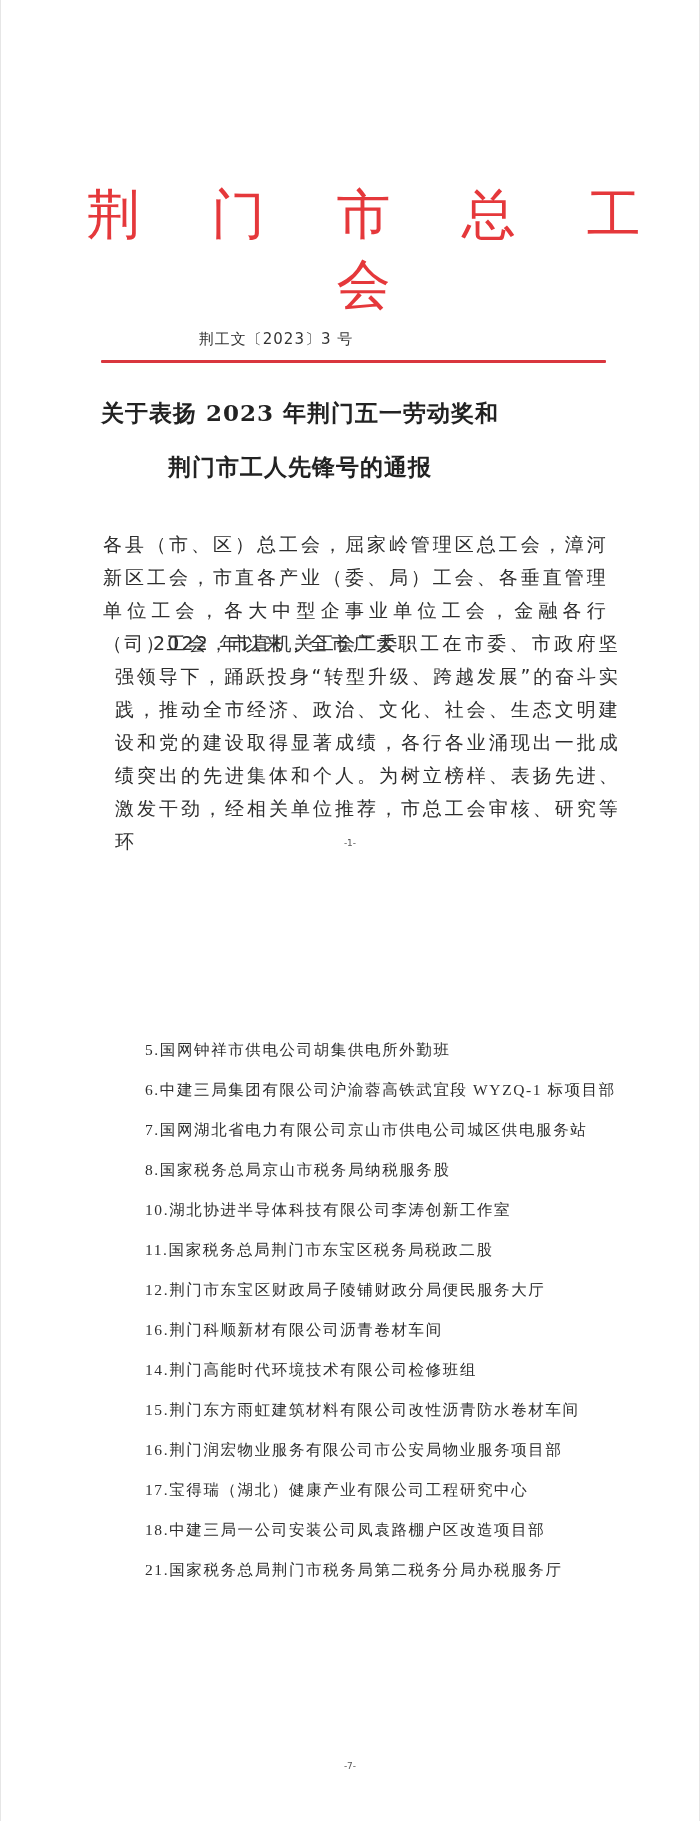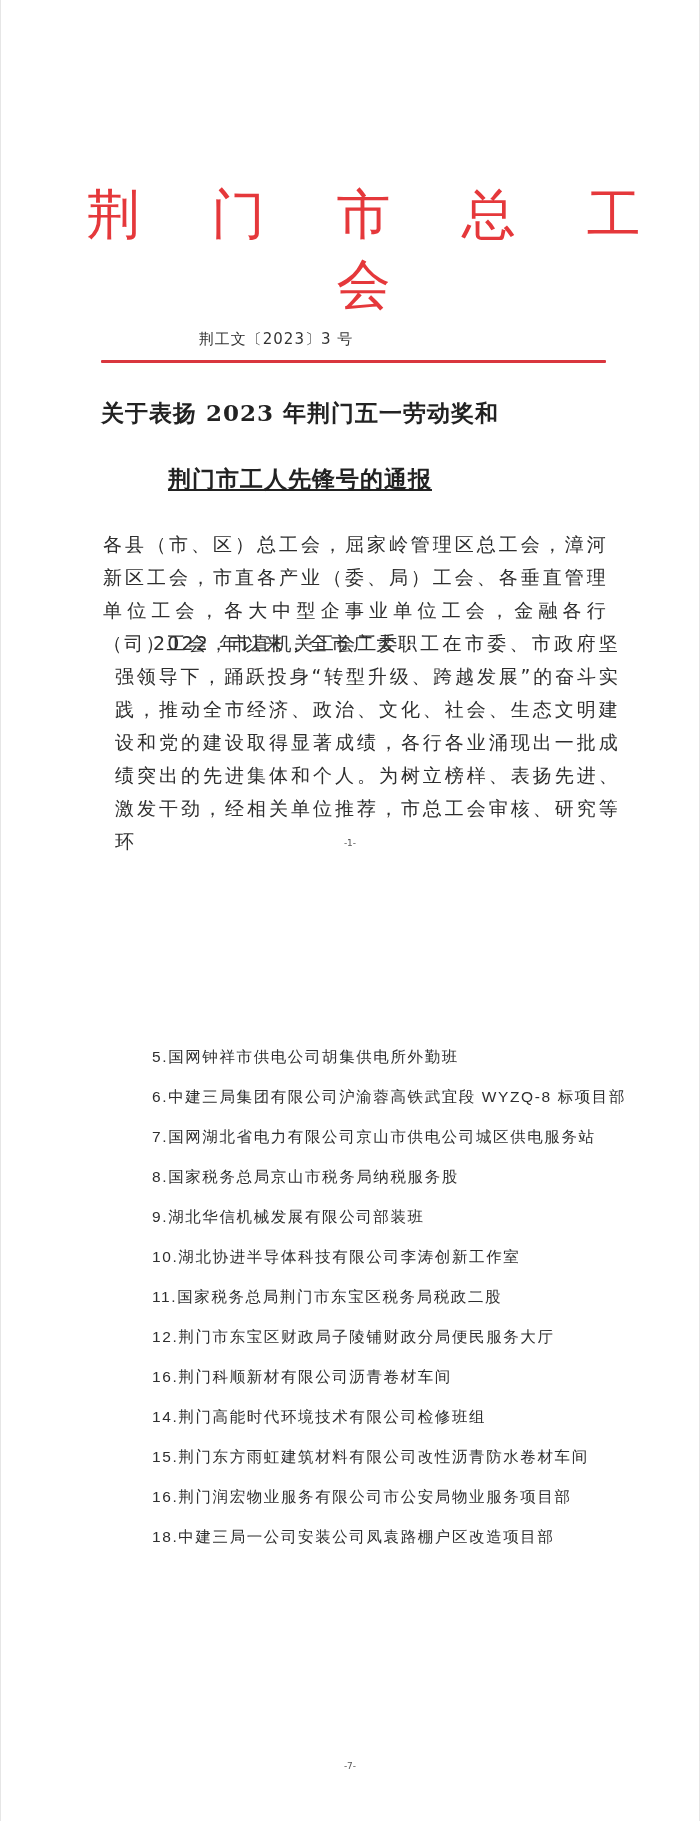--- a/index.html
+++ b/index.html
@@ -65,21 +65,21 @@
     left: 0;
     width: 600px;
     text-align: center;
     font-family: "DejaVu Serif", "Liberation Serif", serif;
     font-weight: bold;
     font-size: 23px;
     color: #222;
     letter-spacing: 1px;
   }
   .title-1 { top: 398px; }
-  .title-2 { top: 464px; text-decoration: underline; }
+  .title-2 { top: 452px; }
 
   .body-text {
     position: absolute;
     left: 103px;
     width: 505px;
     font-family: "DejaVu Sans", "Liberation Sans", sans-serif;
     font-size: 19px;
     line-height: 33px;
     color: #2e2e2e;
     letter-spacing: 2.2px;
@@ -98,24 +98,24 @@
     color: #555;
   }
   .page-num-1 { top: 838px; }
   .page-num-7 { top: 1761px; }
 
   .award-list {
     position: absolute;
     top: 1025px;
     left: 140px;
     width: 520px;
-    margin: 12px;
+    margin: 5px;
     padding: 0;
     list-style: none;
-    font-family: Liberation Sans, sans-serif;
+    font-family: Liberation Serif, serif;
     font-size: 15.5px;
     color: #2e2e2e;
     letter-spacing: 1.6px;
   }
   .award-list li {
     height: 40px;
     line-height: 40px;
     white-space: nowrap;
     position: relative;
   }
@@ -149,27 +149,28 @@
 <div class="title title-2">荆门市工人先锋号的通报</div>
 
 <div class="body-text salutation">各县（市、区）总工会，屈家岭管理区总工会，漳河新区工会，市直各产业（委、局）工会、各垂直管理单位工会，各大中型企事业单位工会，金融各行（司）工会，市直机关工会工委：</div>
 
 <div class="body-text paragraph-1">2022 年以来，全市广大职工在市委、市政府坚强领导下，踊跃投身“转型升级、跨越发展”的奋斗实践，推动全市经济、政治、文化、社会、生态文明建设和党的建设取得显著成绩，各行各业涌现出一批成绩突出的先进集体和个人。为树立榜样、表扬先进、激发干劲，经相关单位推荐，市总工会审核、研究等环</div>
 
 <div class="page-num page-num-1">-1-</div>
 
 <ul class="award-list">
   <li><span class="num">5.</span><span>国网钟祥市供电公司胡集供电所外勤班</span></li>
-  <li><span class="num">6.</span><span>中建三局集团有限公司沪渝蓉高铁武宜段 WYZQ-8 标项目部</span></li>
+  <li><span class="num">6.</span><span>中建三局集团有限公司沪渝蓉高铁武宜段 WYZQ-1 标项目部</span></li>
   <li><span class="num">7.</span><span>国网湖北省电力有限公司京山市供电公司城区供电服务站</span></li>
   <li><span class="num">8.</span><span>国家税务总局京山市税务局纳税服务股</span></li>
-  <li><span class="num">9.</span><span>湖北华信机械发展有限公司部装班</span></li>
   <li><span class="num">10.</span><span>湖北协进半导体科技有限公司李涛创新工作室</span></li>
   <li><span class="num">11.</span><span>国家税务总局荆门市东宝区税务局税政二股</span></li>
   <li><span class="num">12.</span><span>荆门市东宝区财政局子陵铺财政分局便民服务大厅</span></li>
   <li><span class="num">16.</span><span>荆门科顺新材有限公司沥青卷材车间</span></li>
   <li><span class="num">14.</span><span>荆门高能时代环境技术有限公司检修班组</span></li>
   <li><span class="num">15.</span><span>荆门东方雨虹建筑材料有限公司改性沥青防水卷材车间</span></li>
   <li><span class="num">16.</span><span>荆门润宏物业服务有限公司市公安局物业服务项目部</span></li>
+  <li><span class="num">17.</span><span>宝得瑞（湖北）健康产业有限公司工程研究中心</span></li>
   <li><span class="num">18.</span><span>中建三局一公司安装公司凤袁路棚户区改造项目部</span></li>
+  <li><span class="num">21.</span><span>国家税务总局荆门市税务局第二税务分局办税服务厅</span></li>
 </ul>
 
 <div class="page-num page-num-7">-7-</div>
 
 </body></html>

